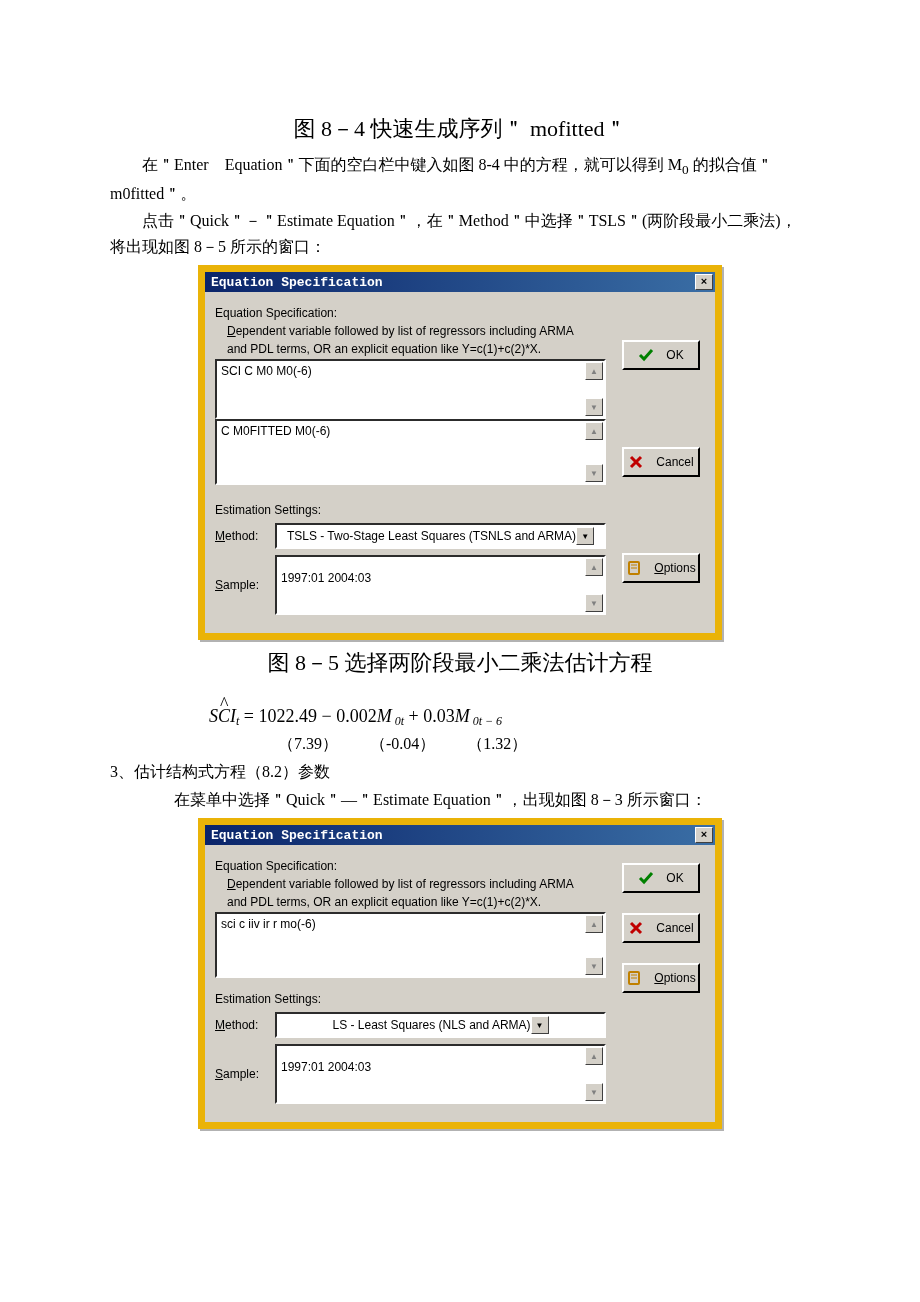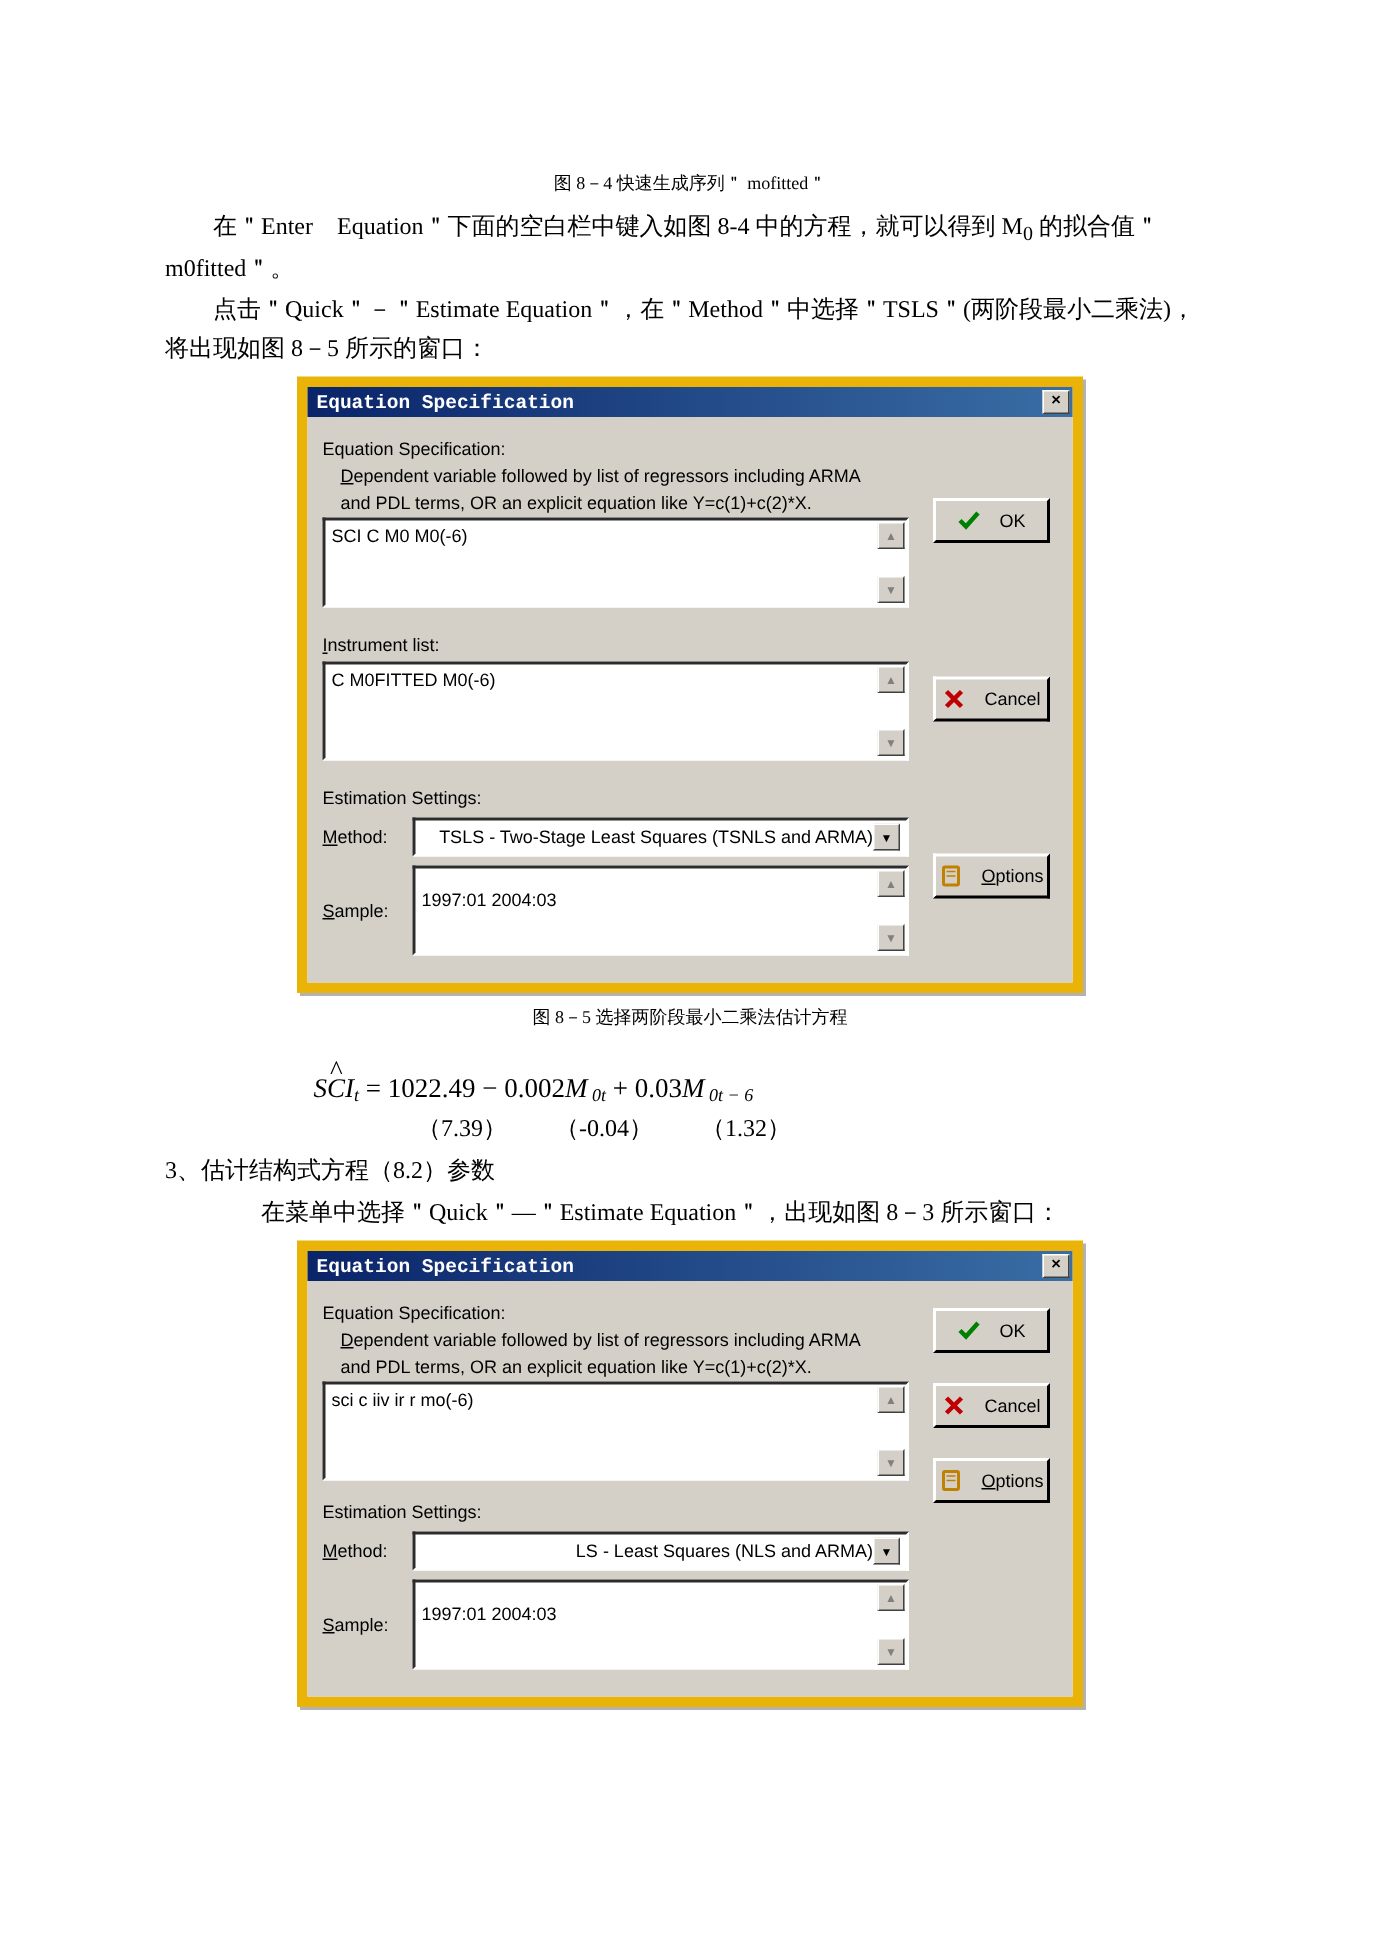--- a/index.html
+++ b/index.html
@@ -10,21 +10,21 @@
     font-size: 16px;
     color: #000;
     width: 920px;
   }
   .page {
     padding: 110px 110px 40px 110px;
   }
   .caption {
     text-align: center;
     margin: 4px 0 8px 0;
-    font-size: 12px;
+    font-size: 22px;
   }
   .para {
     margin: 2px 0;
     line-height: 1.6;
     text-indent: 2em;
   }
   .para.noindent { text-indent: 0; }
   .formula {
     text-align: left;
     margin: 6px 0 2px 0;
@@ -145,21 +145,21 @@
     gap: 6px;
   }
   .settings-row .lbl { width: 54px; }
   .method-select {
     flex:1;
     border: 2px inset #fff;
     border-top-color:#808080; border-left-color:#808080;
     background:#fff;
     padding: 2px 4px;
     font-size: 12px;
-    display:flex; align-items:center; justify-content:flex-end;
+    display:flex; align-items:center; justify-content:center;
   }
   .method-select .arrow {
     width:16px;height:16px;background:#d4d0c8;
     border:1px solid #fff;border-right-color:#404040;border-bottom-color:#404040;
     display:flex;align-items:center;justify-content:center;font-size:8px;
   }
   .sample-box {
     flex:1;
     border: 2px inset #fff;
     border-top-color:#808080; border-left-color:#808080;
@@ -209,23 +209,20 @@
           <div class="sec-hint">
             <span class="ul">D</span><span>ependent variable followed by list of regressors including ARMA</span>
           </div>
           <div class="sec-hint">and PDL terms, OR an explicit equation like Y=c(1)+c(2)*X.</div>
           <div class="sunken-box tall">
             <span>SCI C M0 M0(-6)</span>
             <div class="scroll-stub up">▲</div>
             <div class="scroll-stub down">▼</div>
           </div>
 
-          <div class="sec-label" style="margin-top:18px">
-            <span class="ul">I</span><span>nstrument list:</span>
-          </div>
           <div class="sunken-box med">
             <span>C M0FITTED M0(-6)</span>
             <div class="scroll-stub up">▲</div>
             <div class="scroll-stub down">▼</div>
           </div>
 
           <div class="sec-label" style="margin-top:18px">Estimation Settings:</div>
           <div class="settings-row">
             <span class="lbl"><span class="ul">M</span><span>ethod:</span></span>
             <div class="method-select">

